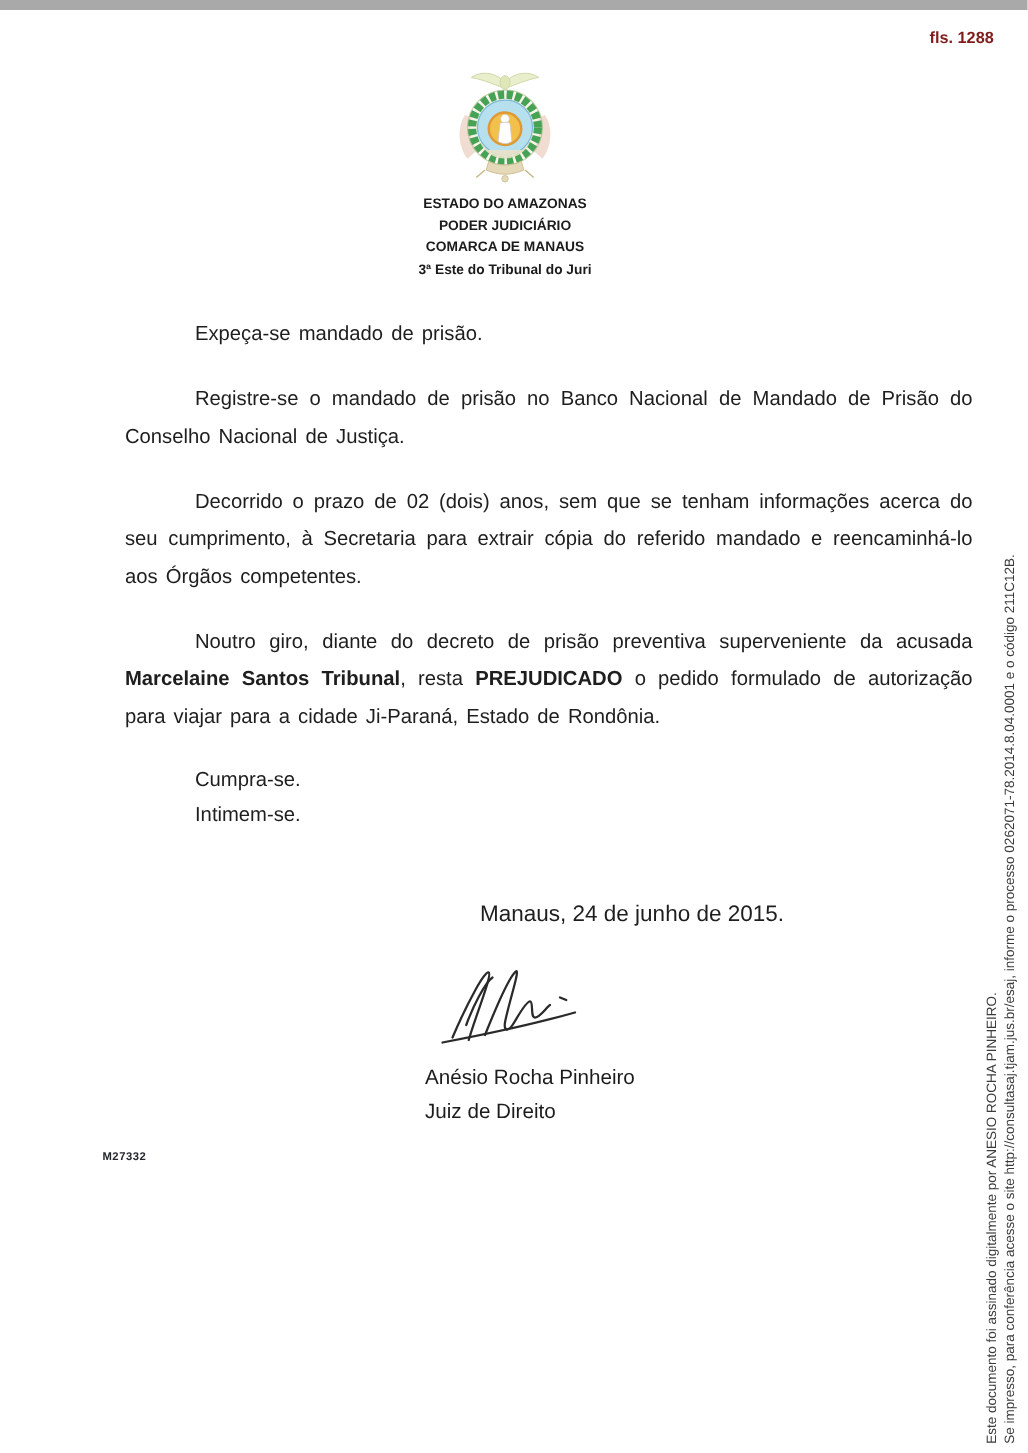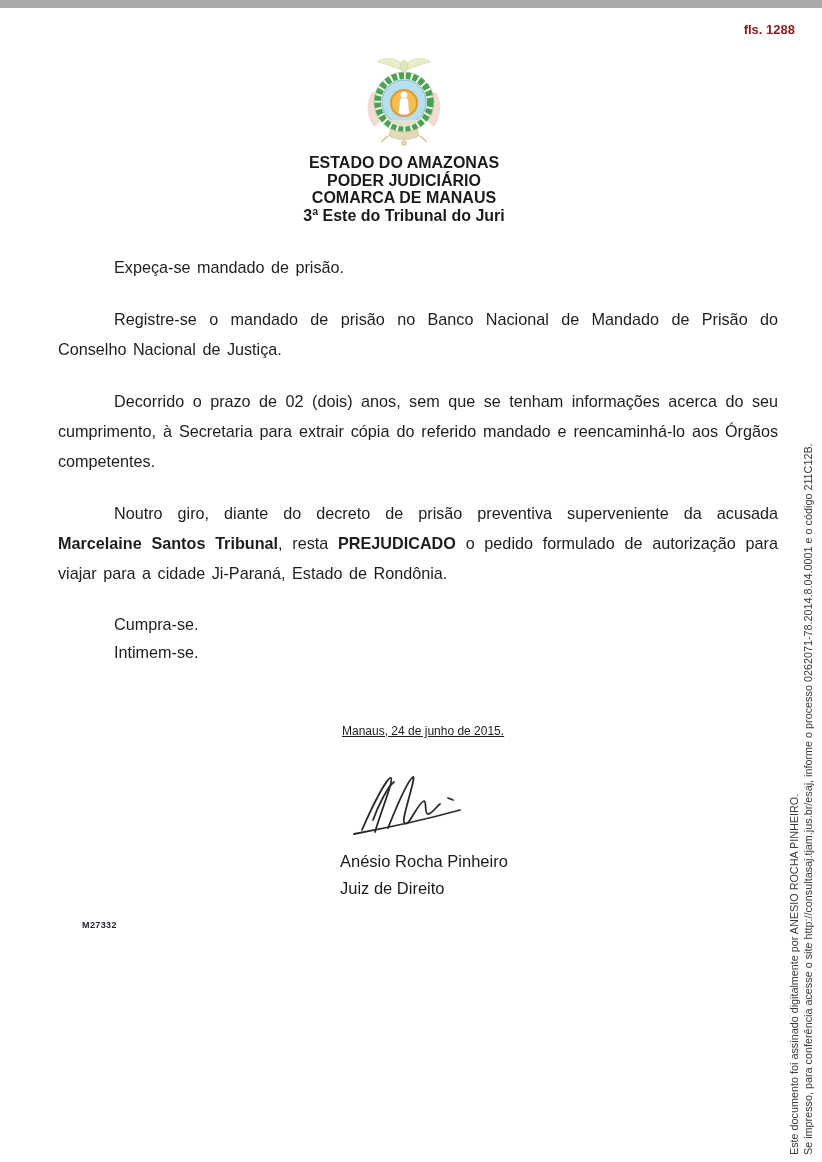--- a/index.html
+++ b/index.html
@@ -21,41 +21,41 @@
     position: absolute; top: 22px; right: 27px;
     font-size: 13px; font-weight: 600; color: #7f1d1d;
   }
   .page-header {
     position: absolute; top: 56px; left: 0;
     width: 808px; text-align: center;
   }
   .emblem { display: inline-block; }
   .header-lines {
     margin-top: 2px;
-    font-size: 16px; font-weight: 700;
+    font-size: 11px; font-weight: 700;
     line-height: 17.5px; color: #1b1b1b;
   }
   .doc-body {
     position: absolute; top: 252px; left: 0;
     width: 822px;
-    padding: 0 44px 0 58px;
+    padding: 0 44px 0 100px;
     font-size: 16.2px; line-height: 30px;
     color: #1e1e1e;
   }
   .doc-body p {
     margin: 0 0 22px 0;
     text-indent: 56px;
     text-align: justify;
     word-spacing: 2px;
   }
   .order-lines { margin-bottom: 0; }
   .order-lines div { text-indent: 56px; line-height: 28px; }
   .date-line {
     margin: 50px 0 14px 284px;
-    font-size: 12px; line-height: 30px; text-decoration: underline;
+    font-size: 18px; line-height: 30px;
   }
   .signature-block {
     position: absolute; top: 768px; left: 340px;
     width: 300px; 
   }
   .signature-scrawl { display: block; margin: 0 auto 4px auto; }
   .sig-name { font-size: 16.5px; line-height: 27px; }
   .sig-title { font-size: 16.5px; line-height: 27px; }
   .doc-code {
     position: absolute; top: 920px; left: 82px;

